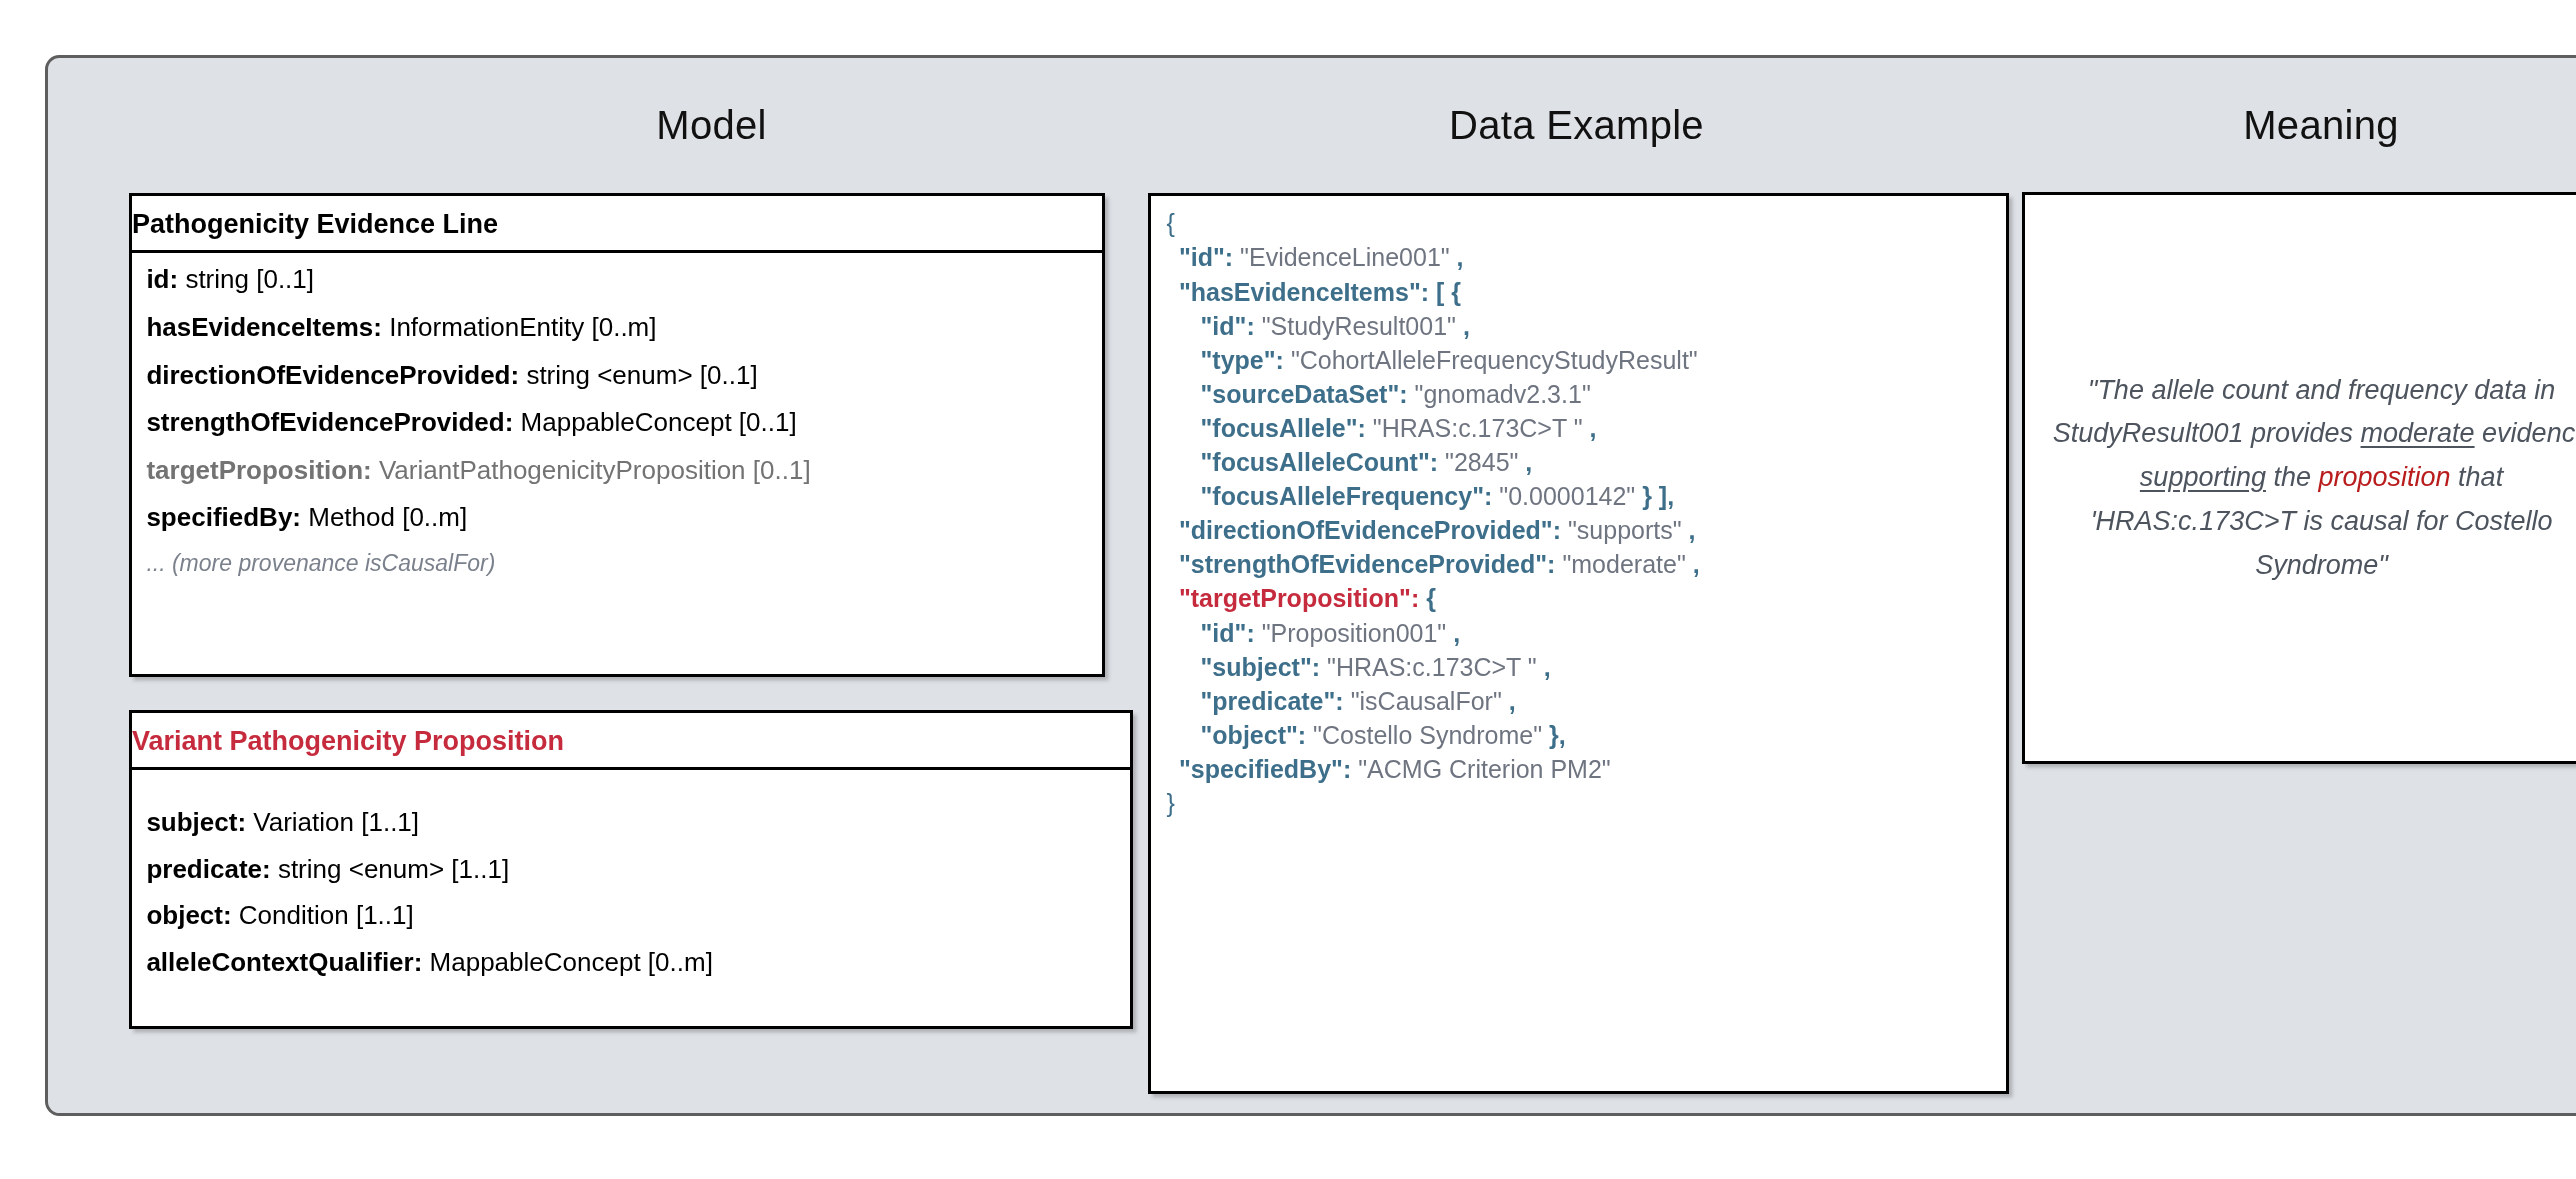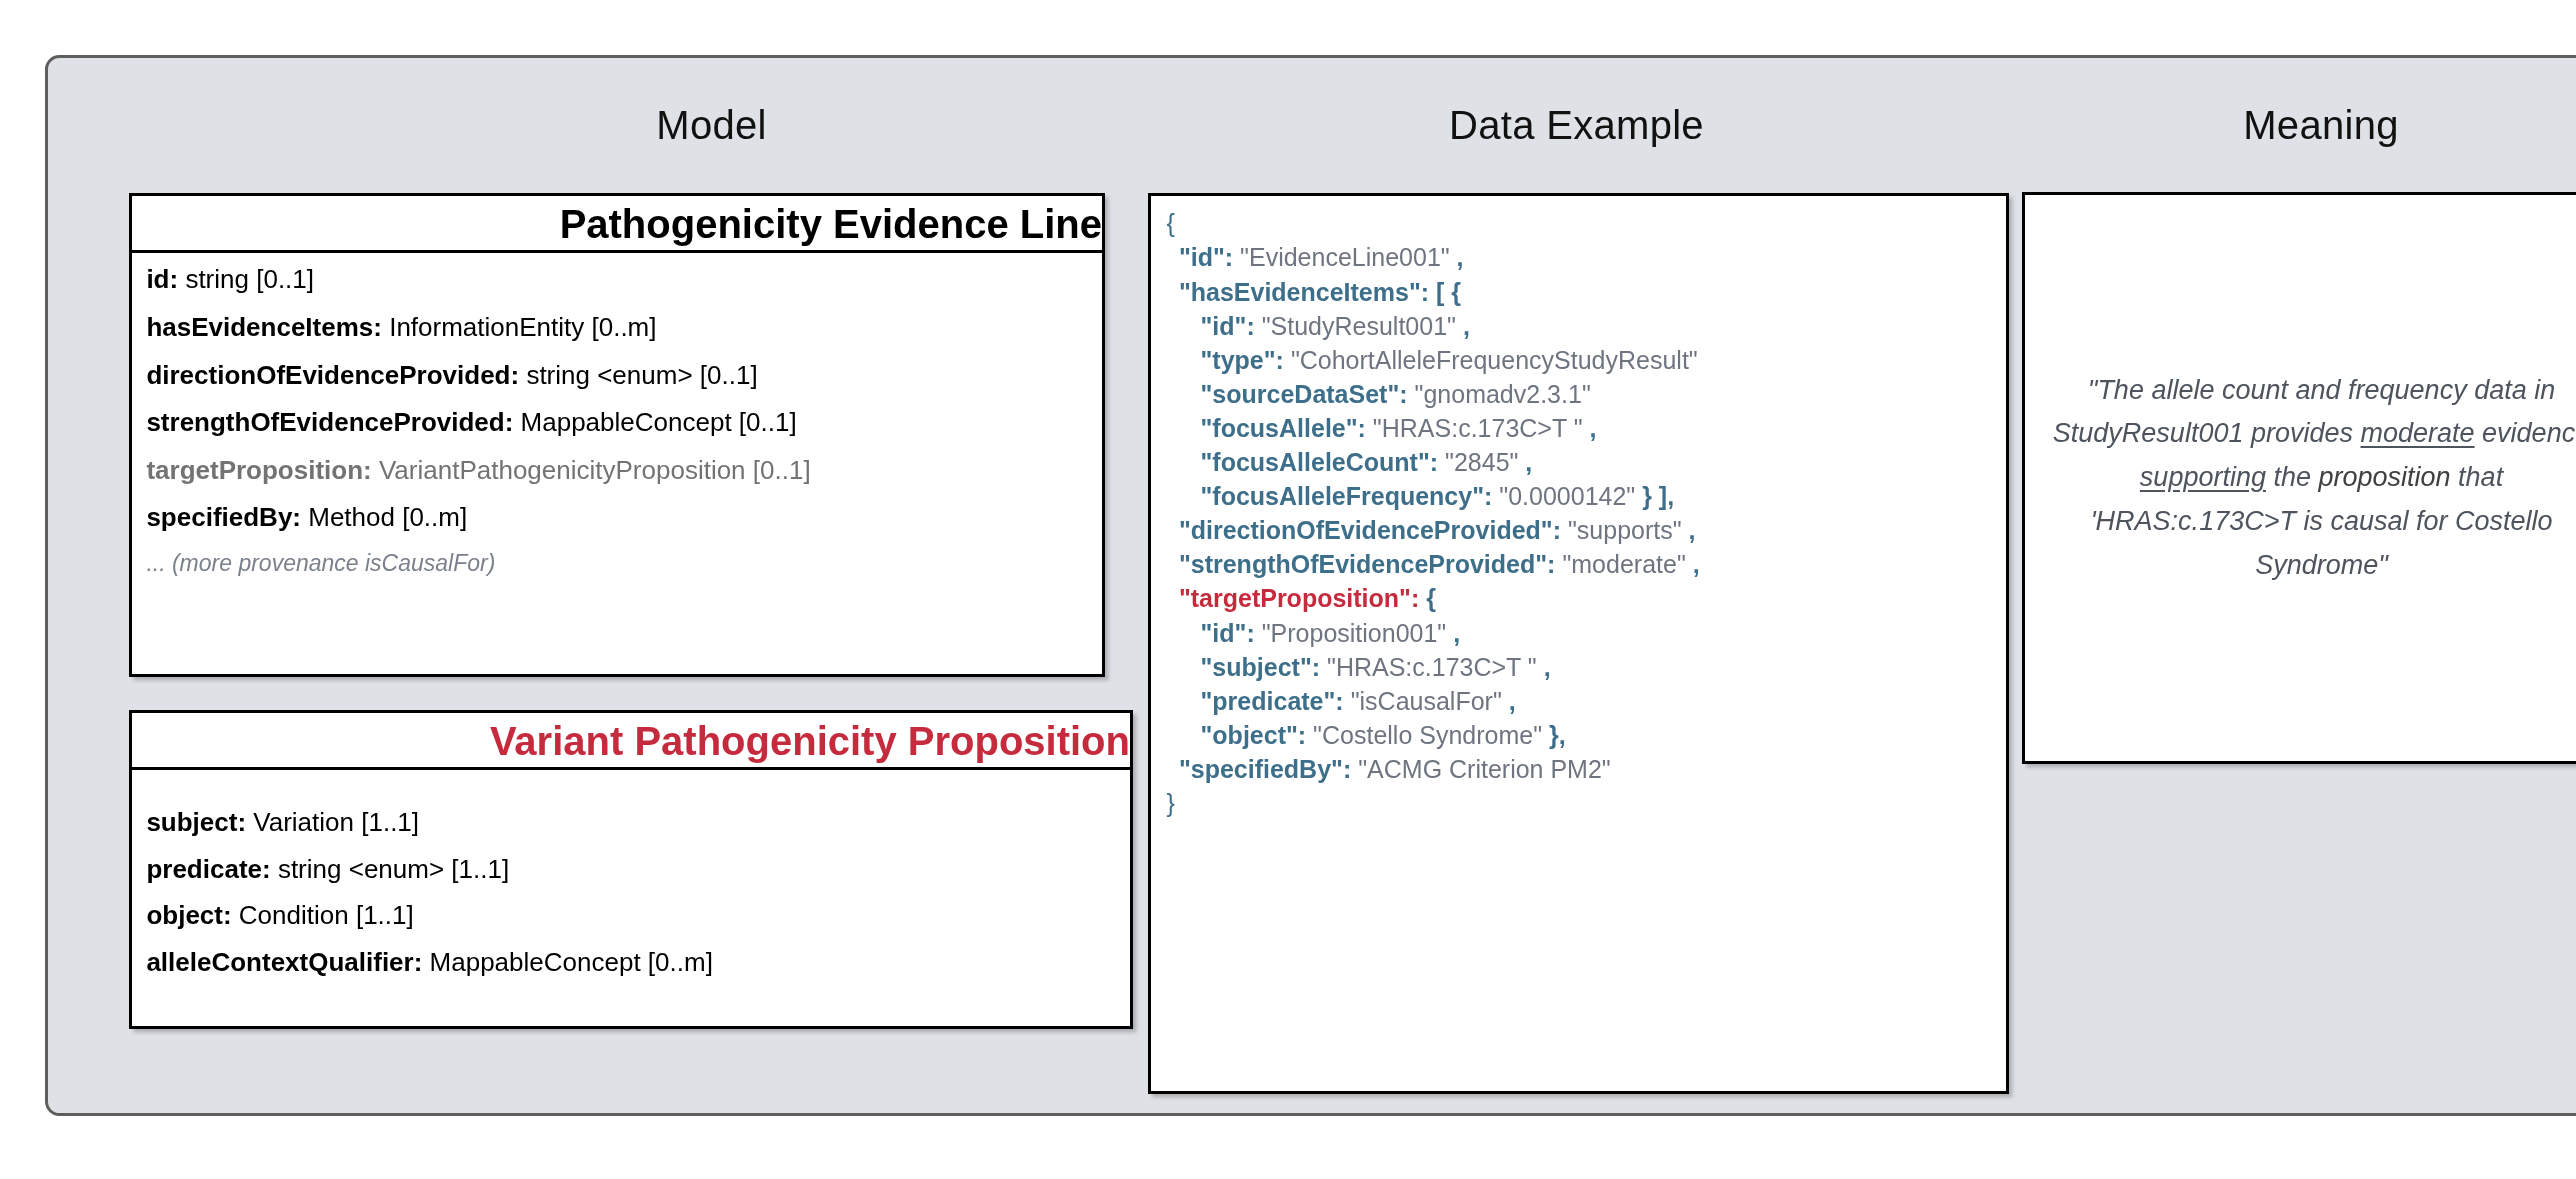--- a/index.html
+++ b/index.html
@@ -20,21 +20,21 @@
   #hdr-data{left:1149px;top:103px;width:855px;}
   #hdr-meaning{left:2025px;top:103px;width:592px;}
 
   
   .uml-box{position:absolute;background:#ffffff;border:3.1px solid #000;box-sizing:border-box;
            box-shadow:3.6px 3.6px 3.6px rgba(90,90,90,.35);}
   #box-evidence-line{left:129px;top:193px;width:976px;height:484px;}
   #box-proposition{left:129px;top:710px;width:1004px;height:319px;}
 
   .uml-title{
-    height:57px;line-height:57px;text-align:right;font-weight:bold;font-size:40px;
+    height:57px;line-height:57px;text-align:left;font-weight:bold;font-size:27px;
     color:#000;border-bottom:3.1px solid #000;box-sizing:border-box;white-space:nowrap;
   }
   .uml-title.red{color:#c62b3d;}
   .uml-body{padding:13.4px 14.4px 0 14.4px;}
   .attr{font-size:26px;color:#000;line-height:1.0;margin-bottom:21.6px;white-space:nowrap;}
   .attr .k{font-weight:bold;}
   .attr.red,.attr.red .k{color:#737373;}
   .attr.note{color:#7b818c;font-style:italic;font-size:23px;}
   #box-proposition .uml-body{padding-top:39px;}
   #box-proposition .attr{margin-bottom:20.6px;}
@@ -59,21 +59,21 @@
   #box-meaning{
     position:absolute;left:2022px;top:192px;width:599px;height:572px;
     background:#ffffff;border:3.6px solid #000;box-sizing:border-box;
     box-shadow:3.6px 3.6px 3.6px rgba(90,90,90,.35);
     display:flex;align-items:center;justify-content:center;padding:15.5px 17.5px;
   }
   .meaning-text{
     font-size:27px;line-height:1.62;font-style:italic;color:#4d545e;text-align:center;
   }
   .meaning-text u{text-decoration:underline;text-underline-offset:3.6px;}
-  .meaning-text .red{color:#404040;font-style:italic;}
+  .meaning-text .red{color:#b91c1c;font-style:italic;}
 </style>
 </head>
 <body>
 
 <div class="canvas">
 
   <div class="outer-panel"></div>
 
   <div class="col-header" id="hdr-model">Model</div>
   <div class="col-header" id="hdr-data">Data Example</div>

